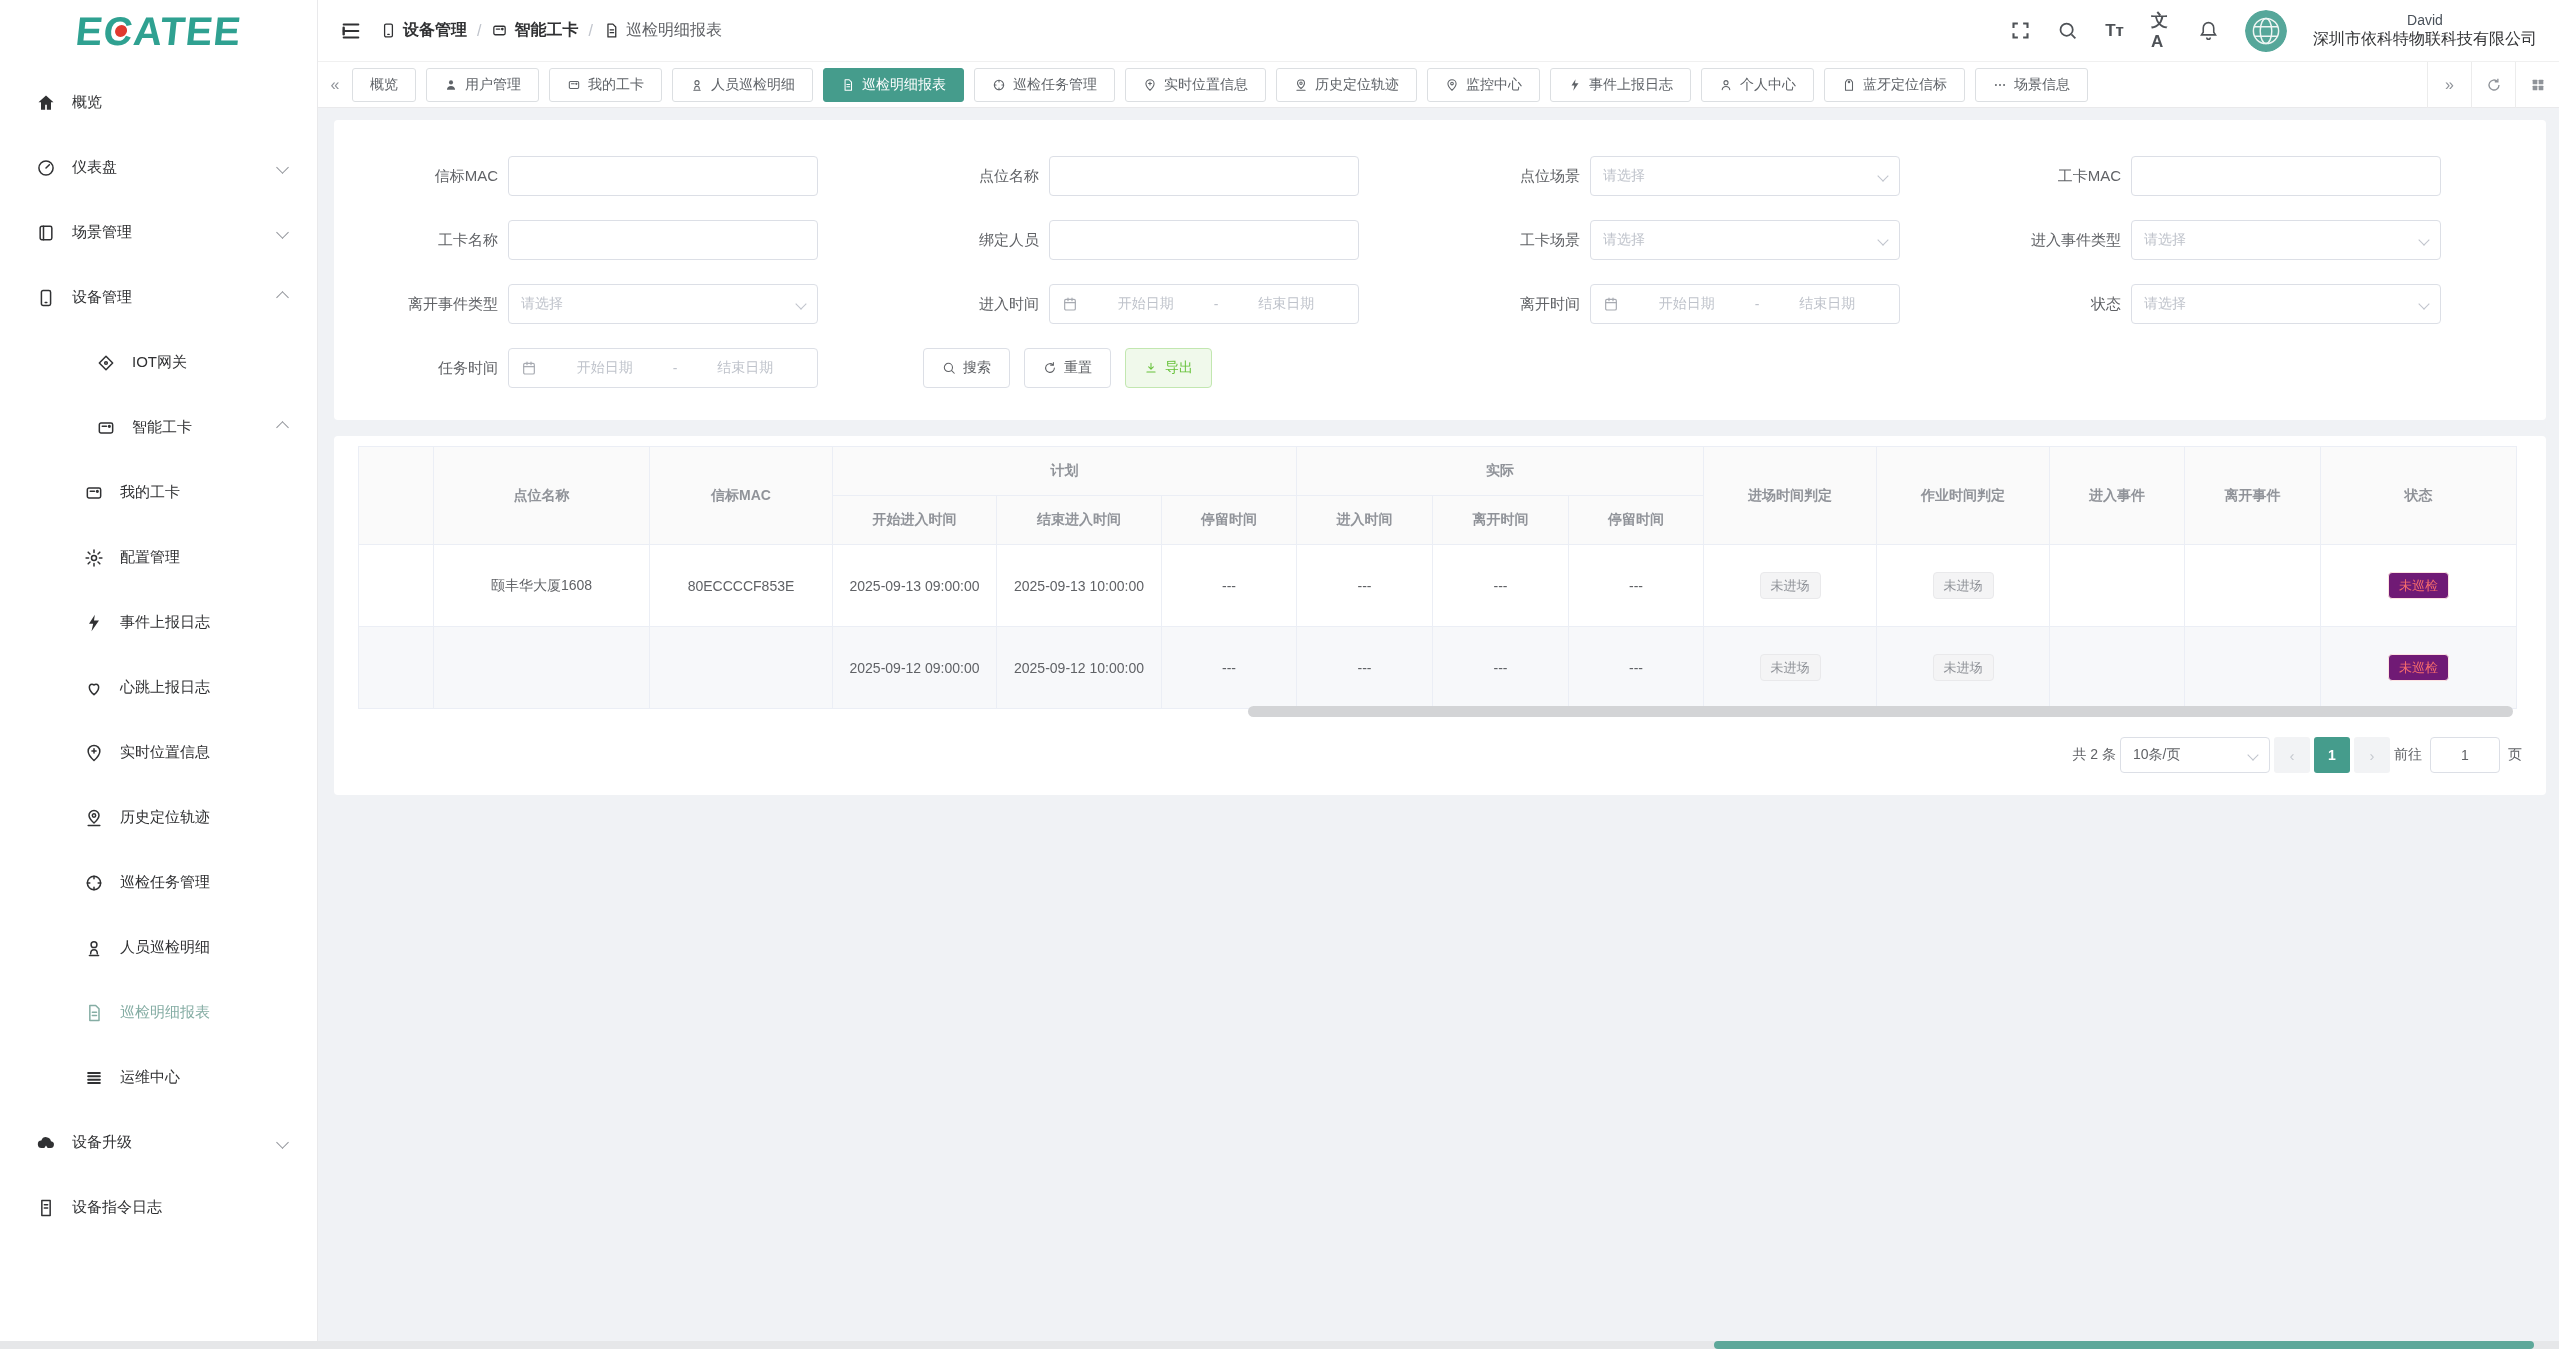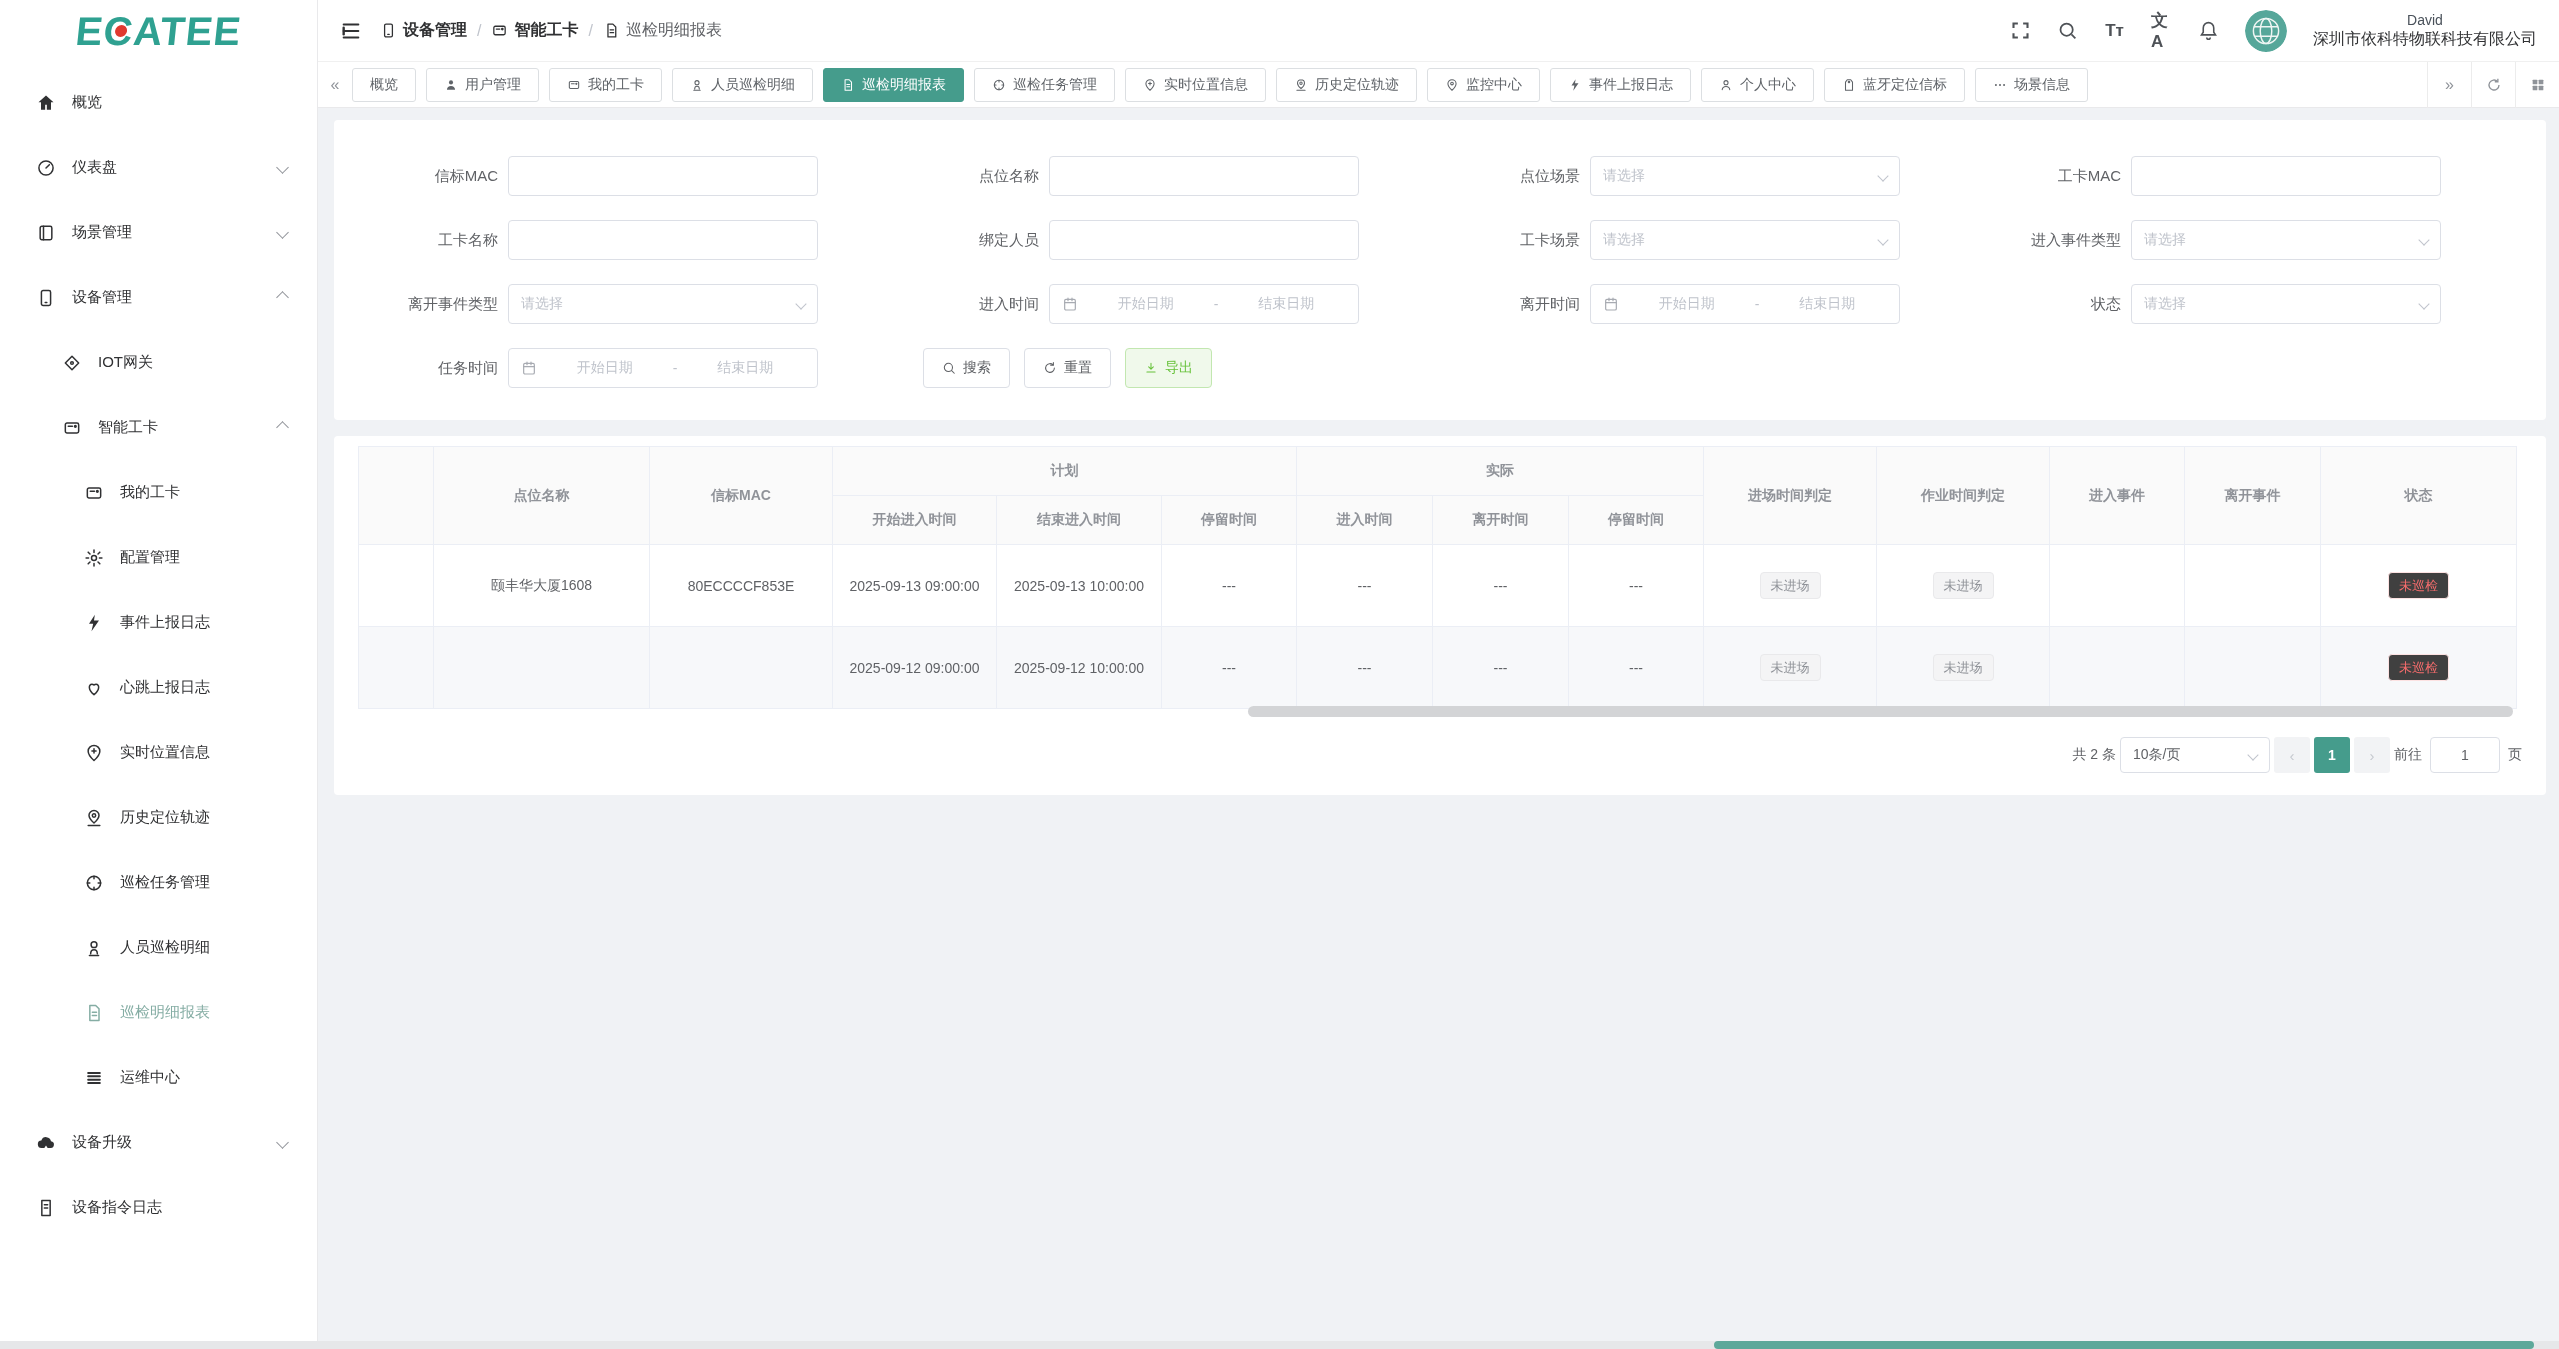--- a/index.html
+++ b/index.html
@@ -14,21 +14,21 @@
     transform:skewX(-6deg); }
   .logo-c { position:relative; }
   .logo-c::after { content:""; position:absolute; left:11px; top:16px; width:12px; height:12px;
     border-radius:50%; background:#e0392f; }
   .menu { padding-top:8px; }
   .side-item { position:relative; height:65px; display:flex; align-items:center;
     font-size:15px; color:#303133; cursor:pointer; }
   .side-item .s-icon { width:20px; height:20px; margin-right:16px; color:#303133; flex:none; }
   .side-item .s-icon svg { width:20px; height:20px; display:block; }
   .side-item.lv0 { padding-left:36px; }
-  .side-item.lv1 { padding-left:62px; }
+  .side-item.lv1 { padding-left:62px;margin-left:34px; }
   .side-item.lv2 { padding-left:84px; }
   .side-item.active { color:#85ada4; }
   .side-item.active .s-icon { color:#85ada4; }
   .chev { width:9px; height:9px; border-right:1.6px solid #909399; border-bottom:1.6px solid #909399;
     display:inline-block; }
   .chev.down { transform:rotate(45deg); }
   .chev.up { transform:rotate(-135deg); }
   .side-item .chev { position:absolute; right:30px; }
 
   
@@ -94,21 +94,21 @@
   
   .card.tablecard { margin:16px 13px 0 16px; padding:10px 24px 22px; }
   .tbl-wrap { position:relative; }
   table { border-collapse:collapse; table-layout:fixed; width:2158px; }
   th,td { border:1px solid #ebeef5; font-size:14px; text-align:center; }
   thead th { background:#fafafa; color:#909399; font-weight:bold; height:49px; padding:4px 6px; }
   tbody td { height:82px; color:#606266; padding:6px 8px; background:#fff; word-wrap:break-word; }
   tbody tr.stripe td { background:#f7f8fa; }
   .badge { display:inline-block; padding:6px 10px; border-radius:4px; font-size:13px; line-height:1; }
   .badge.info { background:#f4f4f5; border:1px solid #e9e9eb; color:#909399; }
-  .badge.danger { background:#404040; border:1px solid #fde2e2; color:#f56c6c; }
+  .badge.danger { background:#701a75; border:1px solid #fde2e2; color:#f56c6c; }
   .h-scroll { position:absolute; left:890px; bottom:-8px; width:1265px; height:11px;
     background:#d3d4d6; border-radius:6px; cursor:grab; }
 
   
   .pager { display:flex; align-items:center; justify-content:flex-end; gap:4px; margin-top:28px;
     color:#606266; font-size:14px; }
   .pg-size { width:150px; height:36px; border:1px solid #dcdfe6; border-radius:4px; display:flex;
     align-items:center; padding:0 12px; cursor:pointer; color:#606266; }
   .pg-size .chev { margin-left:auto; border-color:#c0c4cc; width:8px; height:8px; }
   .pg-arrow { width:36px; height:36px; border-radius:3px; background:#f2f3f5; color:#c6c9cf;

